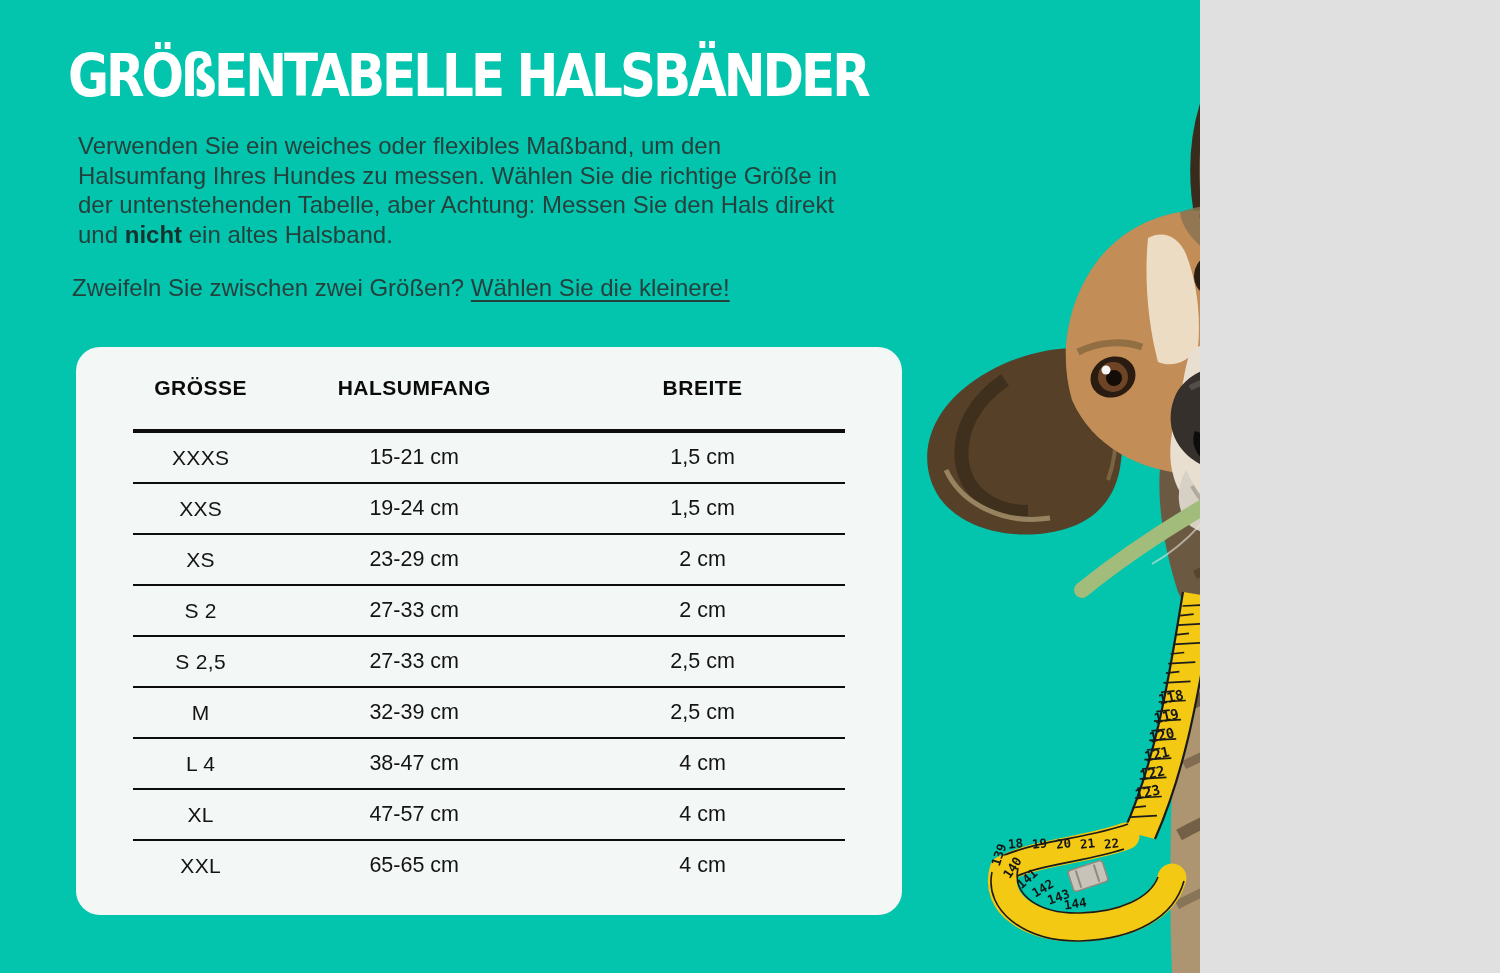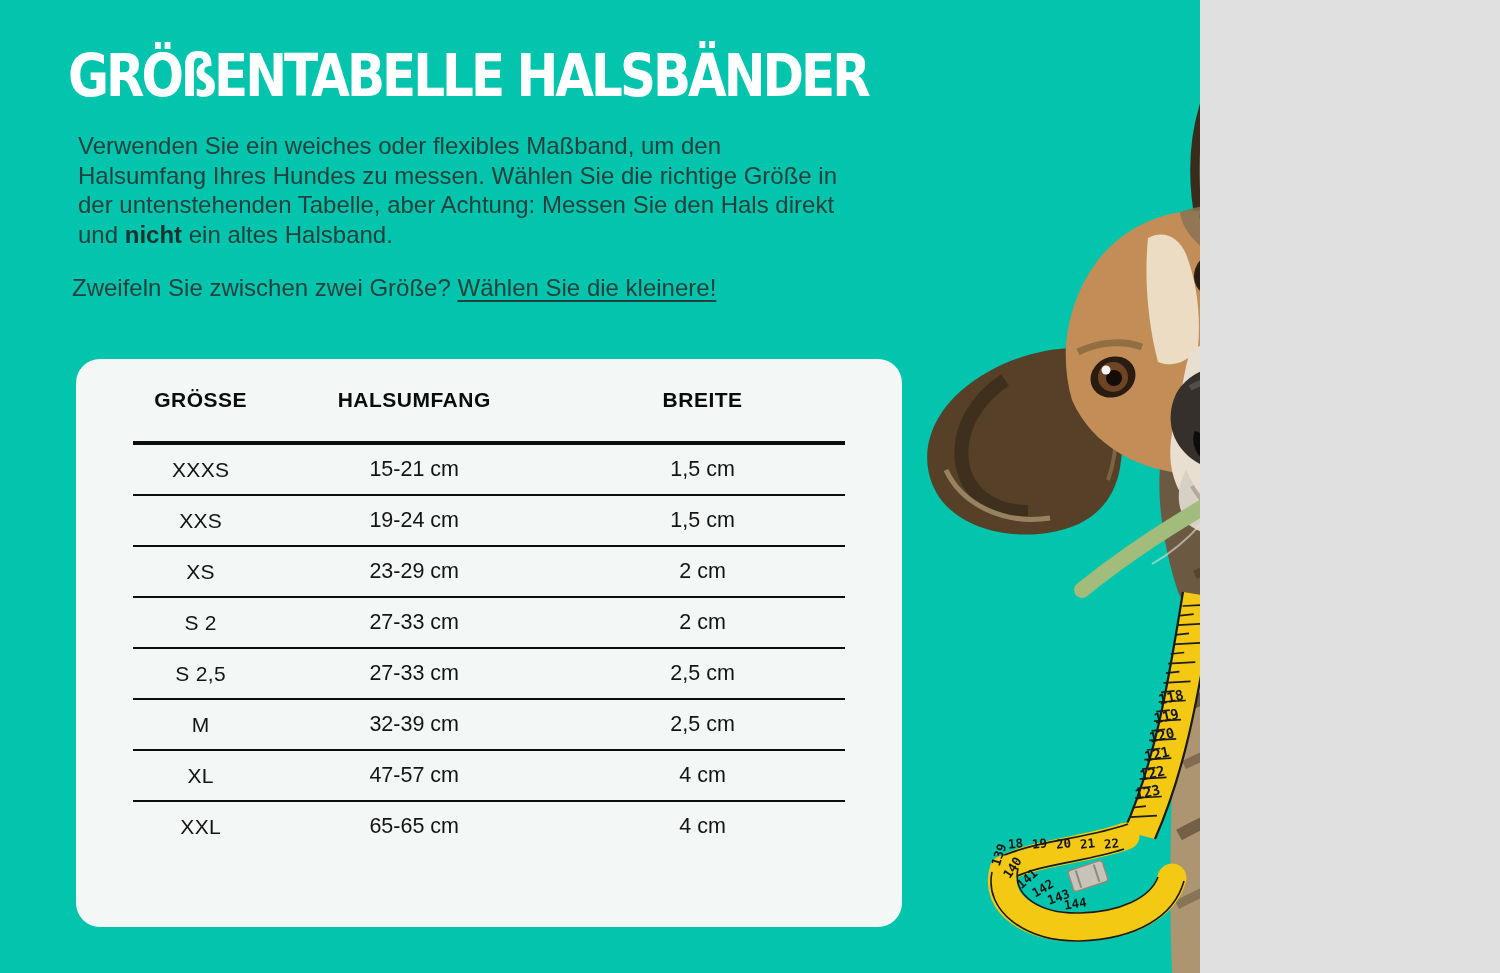--- a/index.html
+++ b/index.html
@@ -6,21 +6,21 @@
   .stage{position:relative;width:1200px;height:973px;background:var(--background,#03C4AC);overflow:hidden;
          font-family:"Liberation Sans",sans-serif}
   .title{position:absolute;left:68px;top:42px;margin:0;color:var(--title_text,#fff);
          font-family:"DejaVu Sans",sans-serif;font-weight:800;font-size:50px;letter-spacing:-3px;
          transform:scaleY(1.18);transform-origin:left top;white-space:nowrap}
   .intro{position:absolute;left:72px;top:125px;margin:6px;width:900px;font-size:24px;line-height:29.5px;
          color:var(--body_text,#25413D);white-space:pre-line}
   .intro b{font-weight:bold;color:#17332F}
   .question{position:absolute;left:72px;top:274px;margin:0;font-size:24px;color:var(--body_text,#25413D)}
   .question .u{text-decoration:underline;text-underline-offset:4px;text-decoration-thickness:2px}
-  .card{position:absolute;left:76px;top:359px;width:826px;height:568px;
+  .card{position:absolute;left:76px;top:347px;width:826px;height:568px;
         background:var(--card_background,#F3F7F5);border-radius:24px}
   .card table{position:absolute;left:57px;top:0;width:712px;border-collapse:collapse;table-layout:fixed}
   .card thead th{height:80px;vertical-align:middle;border-bottom:4px solid var(--table_line,#0D0D0D);
         font-size:21px;font-weight:bold;letter-spacing:.5px;color:#0B0B0B;text-align:center}
   .card tbody tr{border-bottom:2.6px solid var(--table_line,#0D0D0D)}
   .card tbody tr:last-child{border-bottom:none}
   .card tbody td{height:47px;vertical-align:middle;text-align:center;font-size:21.5px;color:#141414}
   .card tbody td.c0{font-weight:normal;font-size:21px;letter-spacing:.3px}
   .dog{position:absolute;left:900px;top:0;width:600px;height:973px}
   .tape-num{font-family:"DejaVu Sans Mono","DejaVu Sans",monospace;font-weight:bold;fill:#161616}
@@ -30,21 +30,21 @@
 
 <div class="stage">
 
   <h1 class="title">GRÖßENTABELLE HALSBÄNDER</h1>
 
   <p class="intro"><span>Verwenden Sie ein weiches oder flexibles Maßband, um den
 Halsumfang Ihres Hundes zu messen. Wählen Sie die richtige Größe in
 der untenstehenden Tabelle, aber Achtung: Messen Sie den Hals direkt
 und </span><b>nicht</b><span> ein altes Halsband.</span></p>
 
-  <p class="question"><span>Zweifeln Sie zwischen zwei Größe? </span><span class="u">Wählen Sie die kleinere!</span></p>
+  <p class="question"><span>Zweifeln Sie zwischen zwei Größen? </span><span class="u">Wählen Sie die kleinere!</span></p>
 
   <div class="card">
     <table>
       <colgroup>
           <col style="width:19%">
           <col style="width:41%">
           <col style="width:40%">
         </colgroup>
       <thead>
         <tr>
@@ -76,20 +76,25 @@
           </tr>
           <tr>
             <td class="c0">S 2,5</td>
             <td class="c1">27-33 cm</td>
             <td class="c2">2,5 cm</td>
           </tr>
           <tr>
             <td class="c0">M</td>
             <td class="c1">32-39 cm</td>
             <td class="c2">2,5 cm</td>
+          </tr>
+          <tr>
+            <td class="c0">L 4</td>
+            <td class="c1">38-47 cm</td>
+            <td class="c2">4 cm</td>
           </tr>
           <tr>
             <td class="c0">XL</td>
             <td class="c1">47-57 cm</td>
             <td class="c2">4 cm</td>
           </tr>
           <tr>
             <td class="c0">XXL</td>
             <td class="c1">65-65 cm</td>
             <td class="c2">4 cm</td>

